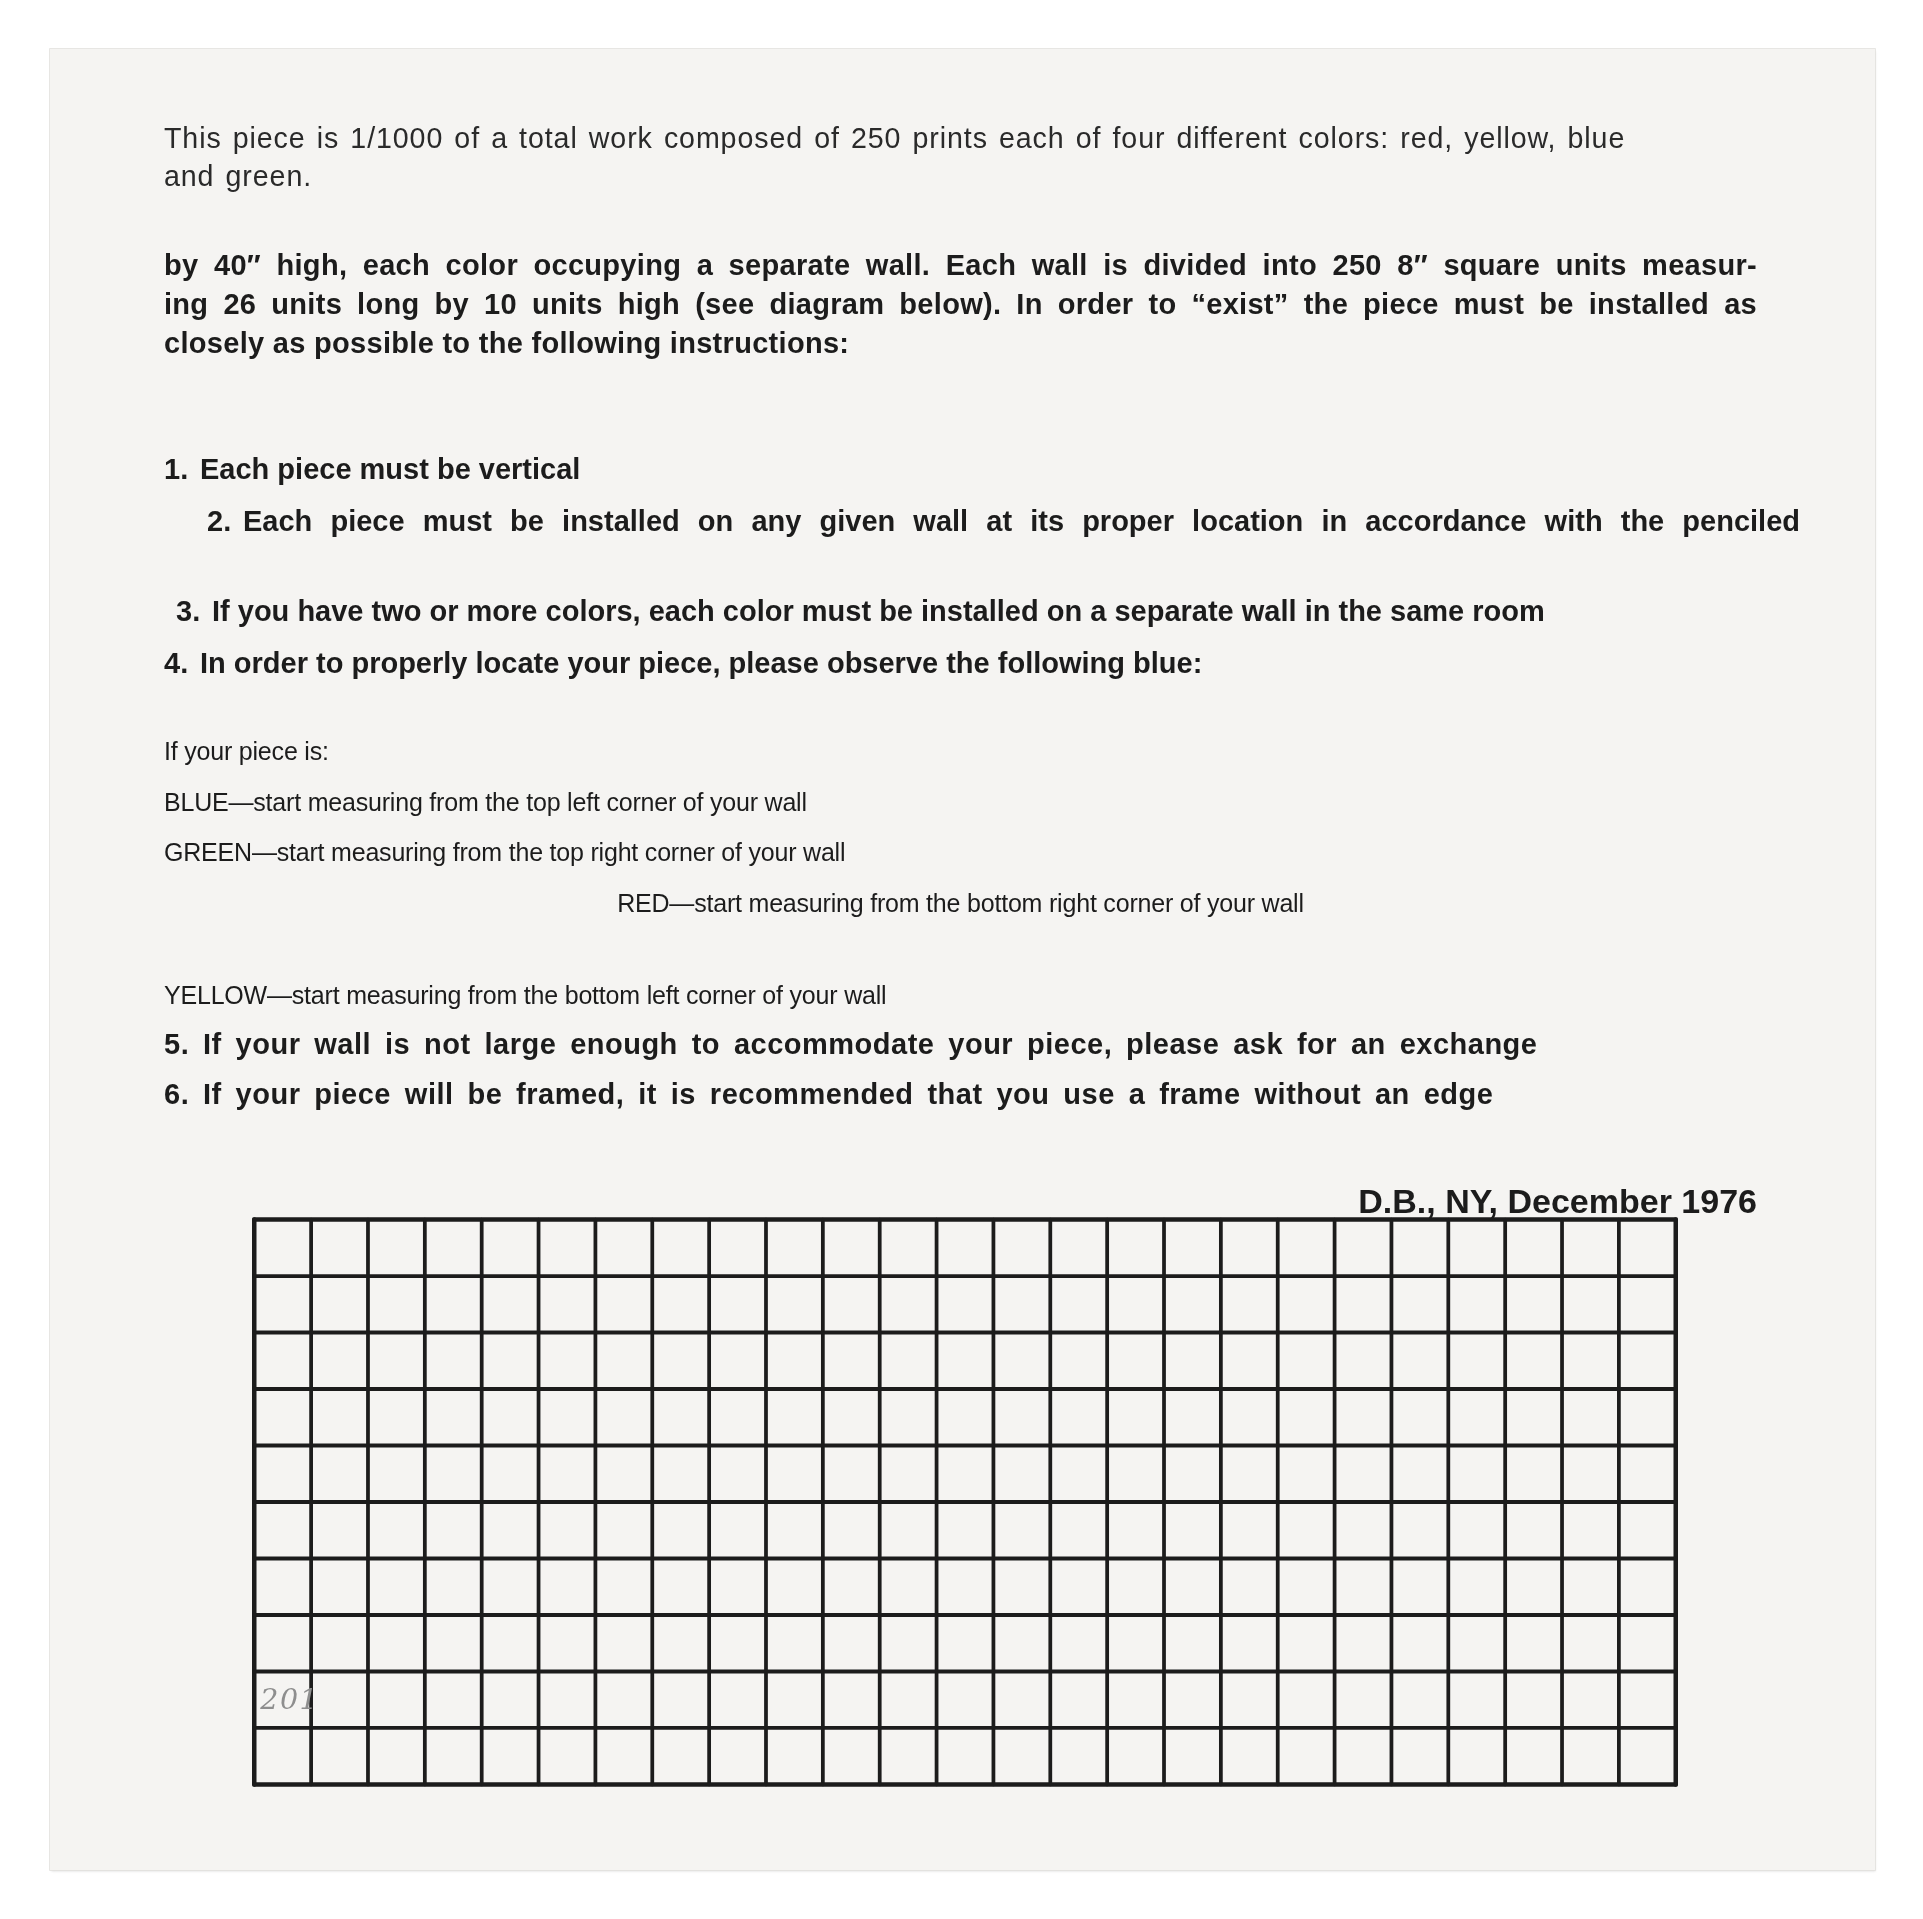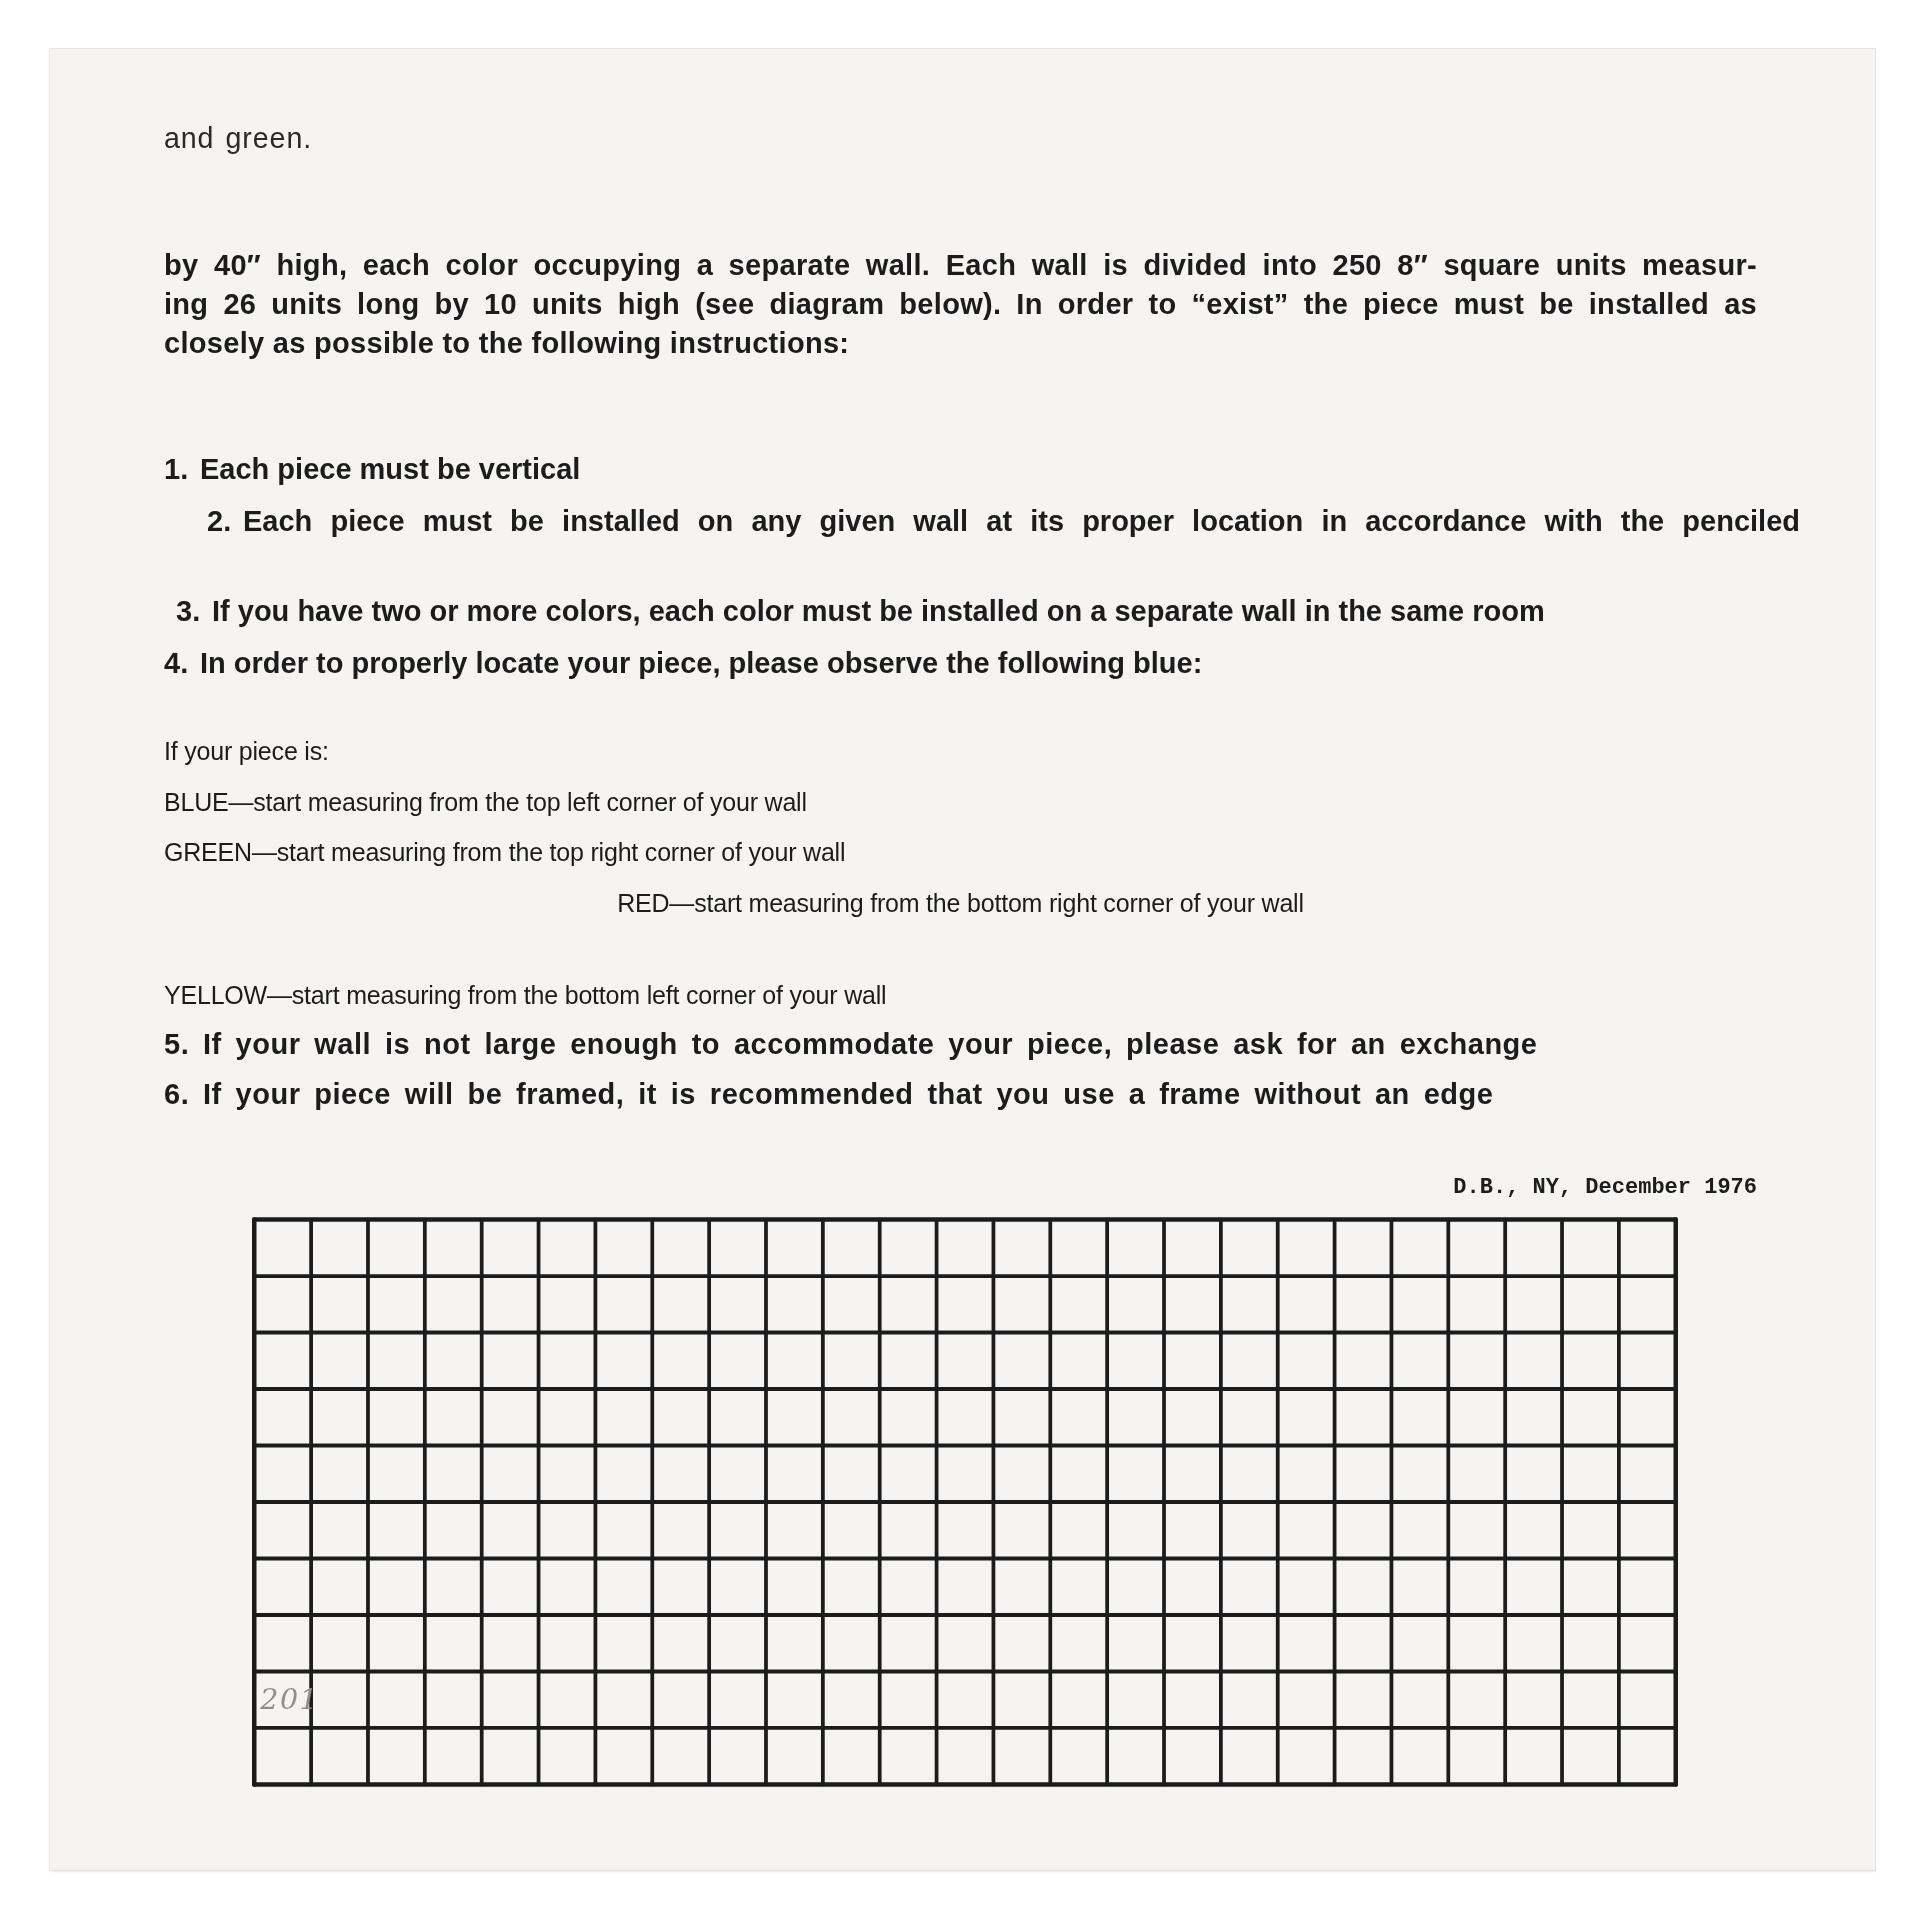--- a/index.html
+++ b/index.html
@@ -19,31 +19,32 @@
   .p2 .ln { display: block; text-align: justify; text-align-last: justify; white-space: nowrap; }
   .p2 .ln.last { text-align-last: left; }
   .item { font-size: 29px; line-height: 38px; font-weight: bold; letter-spacing: 0px; }
   .item .num { display: inline-block; width: 36px; }
   .item2 .ln { display: block; }
   .item2 .ln.first { text-align: justify; text-align-last: justify; }
   .item2 .ln.indent { padding-left: 36px; }
   .rule { font-size: 25px; line-height: 38px; font-weight: normal; letter-spacing: -0.2px; }
   .item56 { font-size: 29px; line-height: 38px; font-weight: bold; letter-spacing: 0.5px; word-spacing: 5.3px; }
   .sig {
-    position: absolute; right: calc(1924px - 1757px); font-family: Liberation Mono, monospace;
-    font-size: 22px; font-weight: bold; color: #1c1c1c; line-height: 38px; white-space: nowrap;
+    position: absolute; right: calc(1924px - 1757px); font-family: Liberation Sans, sans-serif;
+    font-size: 34px; font-weight: bold; color: #1c1c1c; line-height: 38px; white-space: nowrap; margin-top: 13px;
   }
   .grid { position: absolute; left: 252px; top: 1217px; width: 1426px; height: 570px; }
 </style>
 </head>
 <body>
 
 <div class="paper"></div>
 
 <div class="txt p1" style="top:119px;">
+  <div>This piece is 1/1000 of a total work composed of 250 prints each of four different colors: red, yellow, blue</div>
   <div>and green.</div>
 </div>
 
 <div class="txt p2" style="top:246px;">
   <span class="ln">by 40″ high, each color occupying a separate wall. Each wall is divided into 250 8″ square units measur-</span>
   <span class="ln">ing 26 units long by 10 units high (see diagram below). In order to “exist” the piece must be installed as</span>
   <span class="ln last">closely as possible to the following instructions:</span>
 </div>
 
 <div class="txt item" style="top:450px;">

